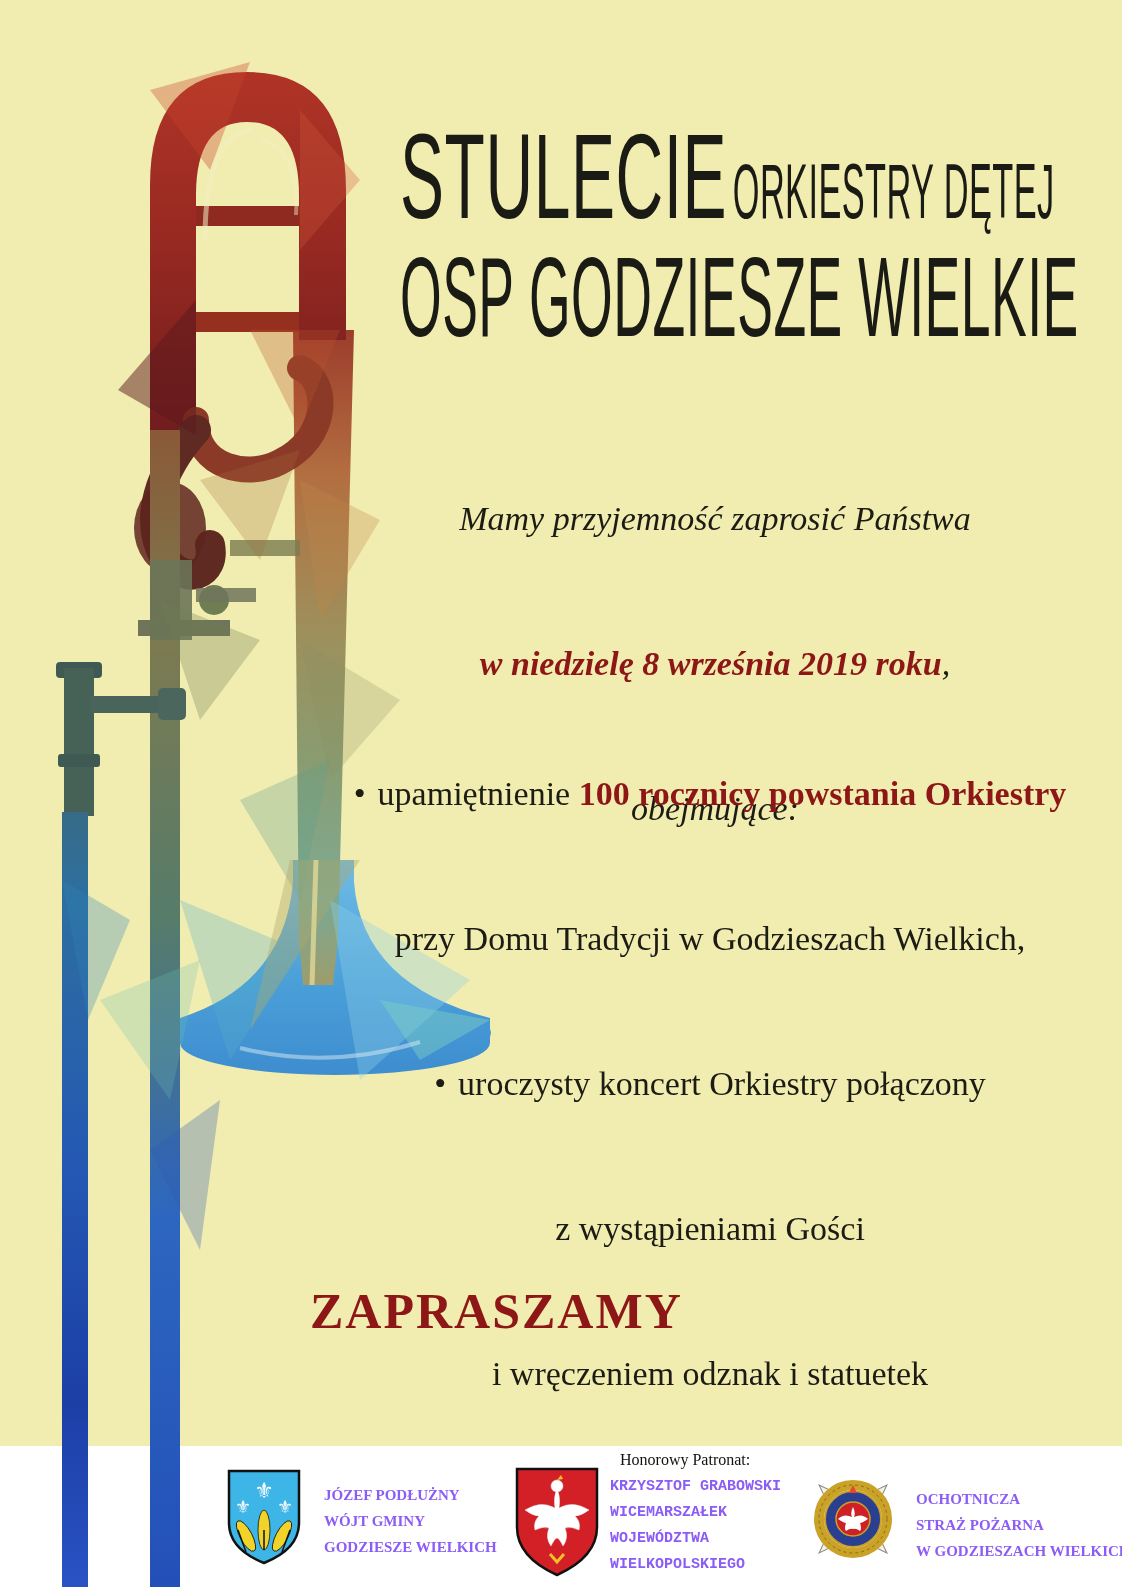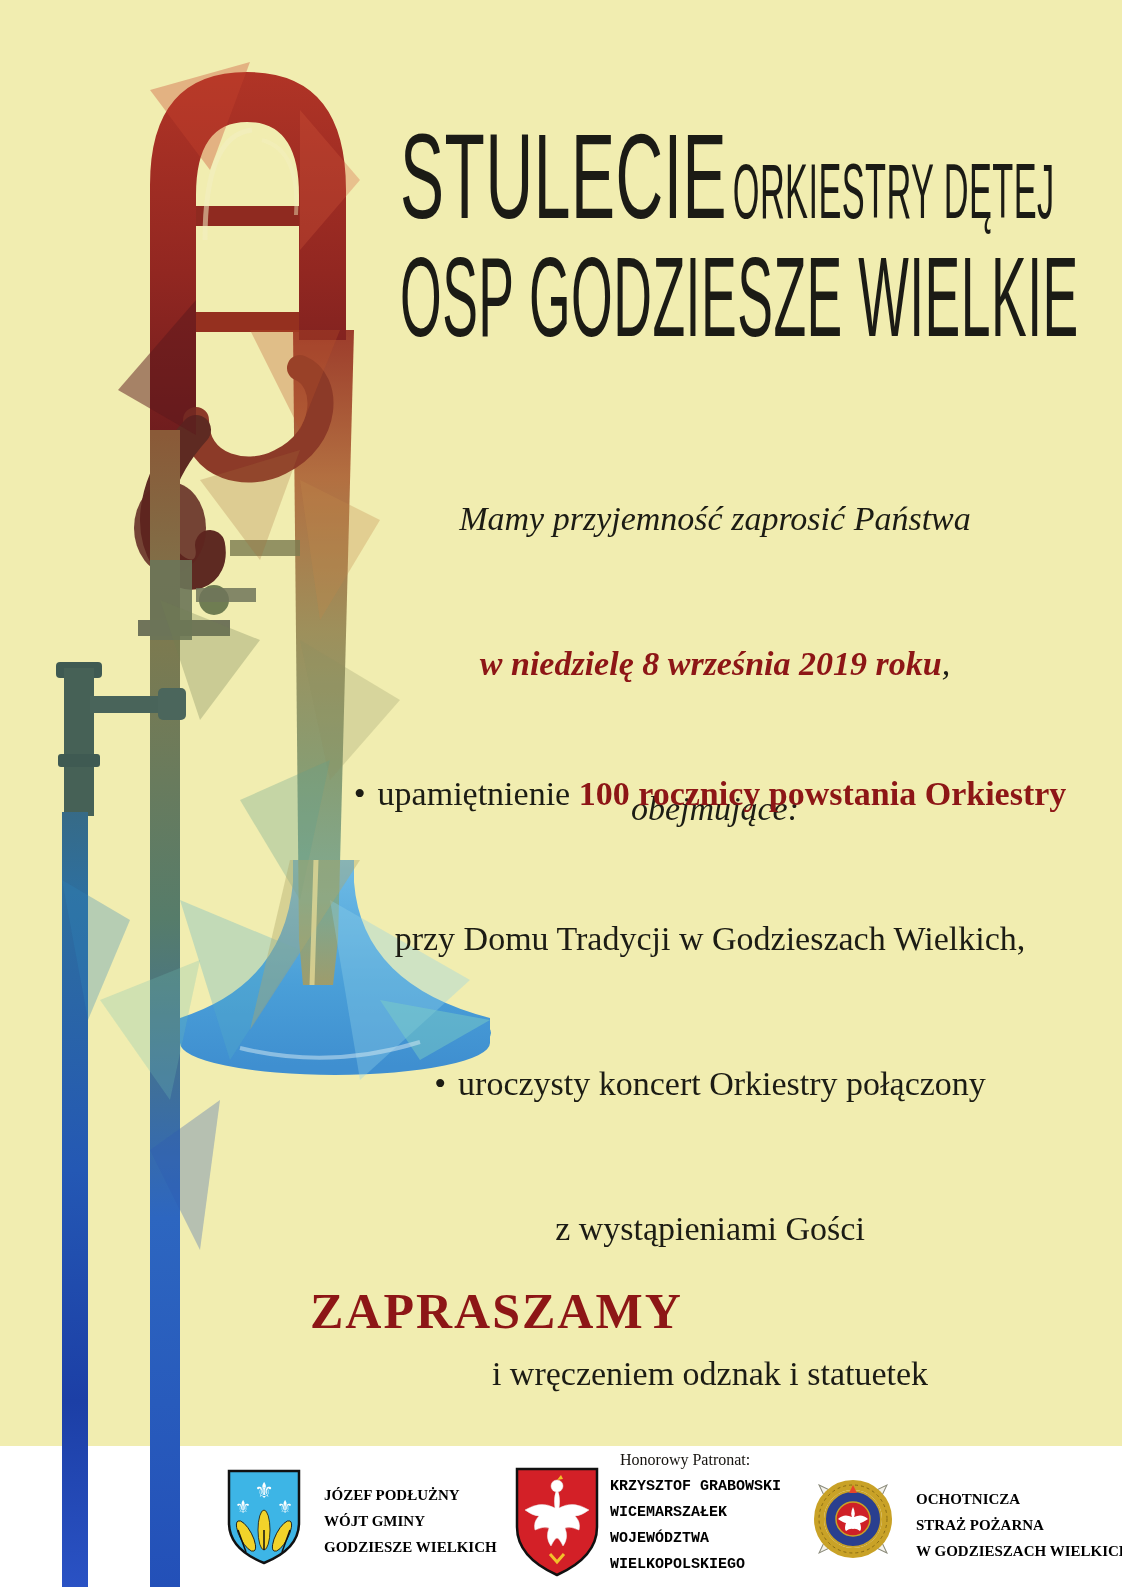--- a/index.html
+++ b/index.html
@@ -24,21 +24,21 @@
   .copy .line{display:block;line-height:69px;}
   #intro-block{left:310px;top:408px;width:810px;font-style:italic;}
   #bullets-block{left:300px;top:683px;width:820px;}
   .red{color:#8d1616;font-weight:bold;}
   .bullet-marker{font-size:34px;margin-right:12px;}
   sup{font-size:0.62em;line-height:0;}
   #closing-line{left:310px;top:1266px;width:810px;text-align:left;
     color:#8d1616;font-size:50px;font-weight:bold;letter-spacing:2px;z-index:3;margin-top:16px;}
   
   .footer-item{z-index:4;}
-  .footer-text{font-size:15px;font-weight:bold;color:#000000;line-height:26px;white-space:nowrap;}
+  .footer-text{font-size:15px;font-weight:bold;color:#8b5cf6;line-height:26px;white-space:nowrap;}
   #patron-heading{left:620px;top:1451px;font-size:16px;font-weight:normal;color:#15120e;z-index:4;white-space:nowrap;}
   .crest{display:block;}
 </style>
 </head>
 <body>
 
 <div id="footer-band" class="abs"></div>
 
 <svg id="trombone-svg" class="abs" viewBox="0 0 560 1587" aria-hidden="true">
   <defs>

